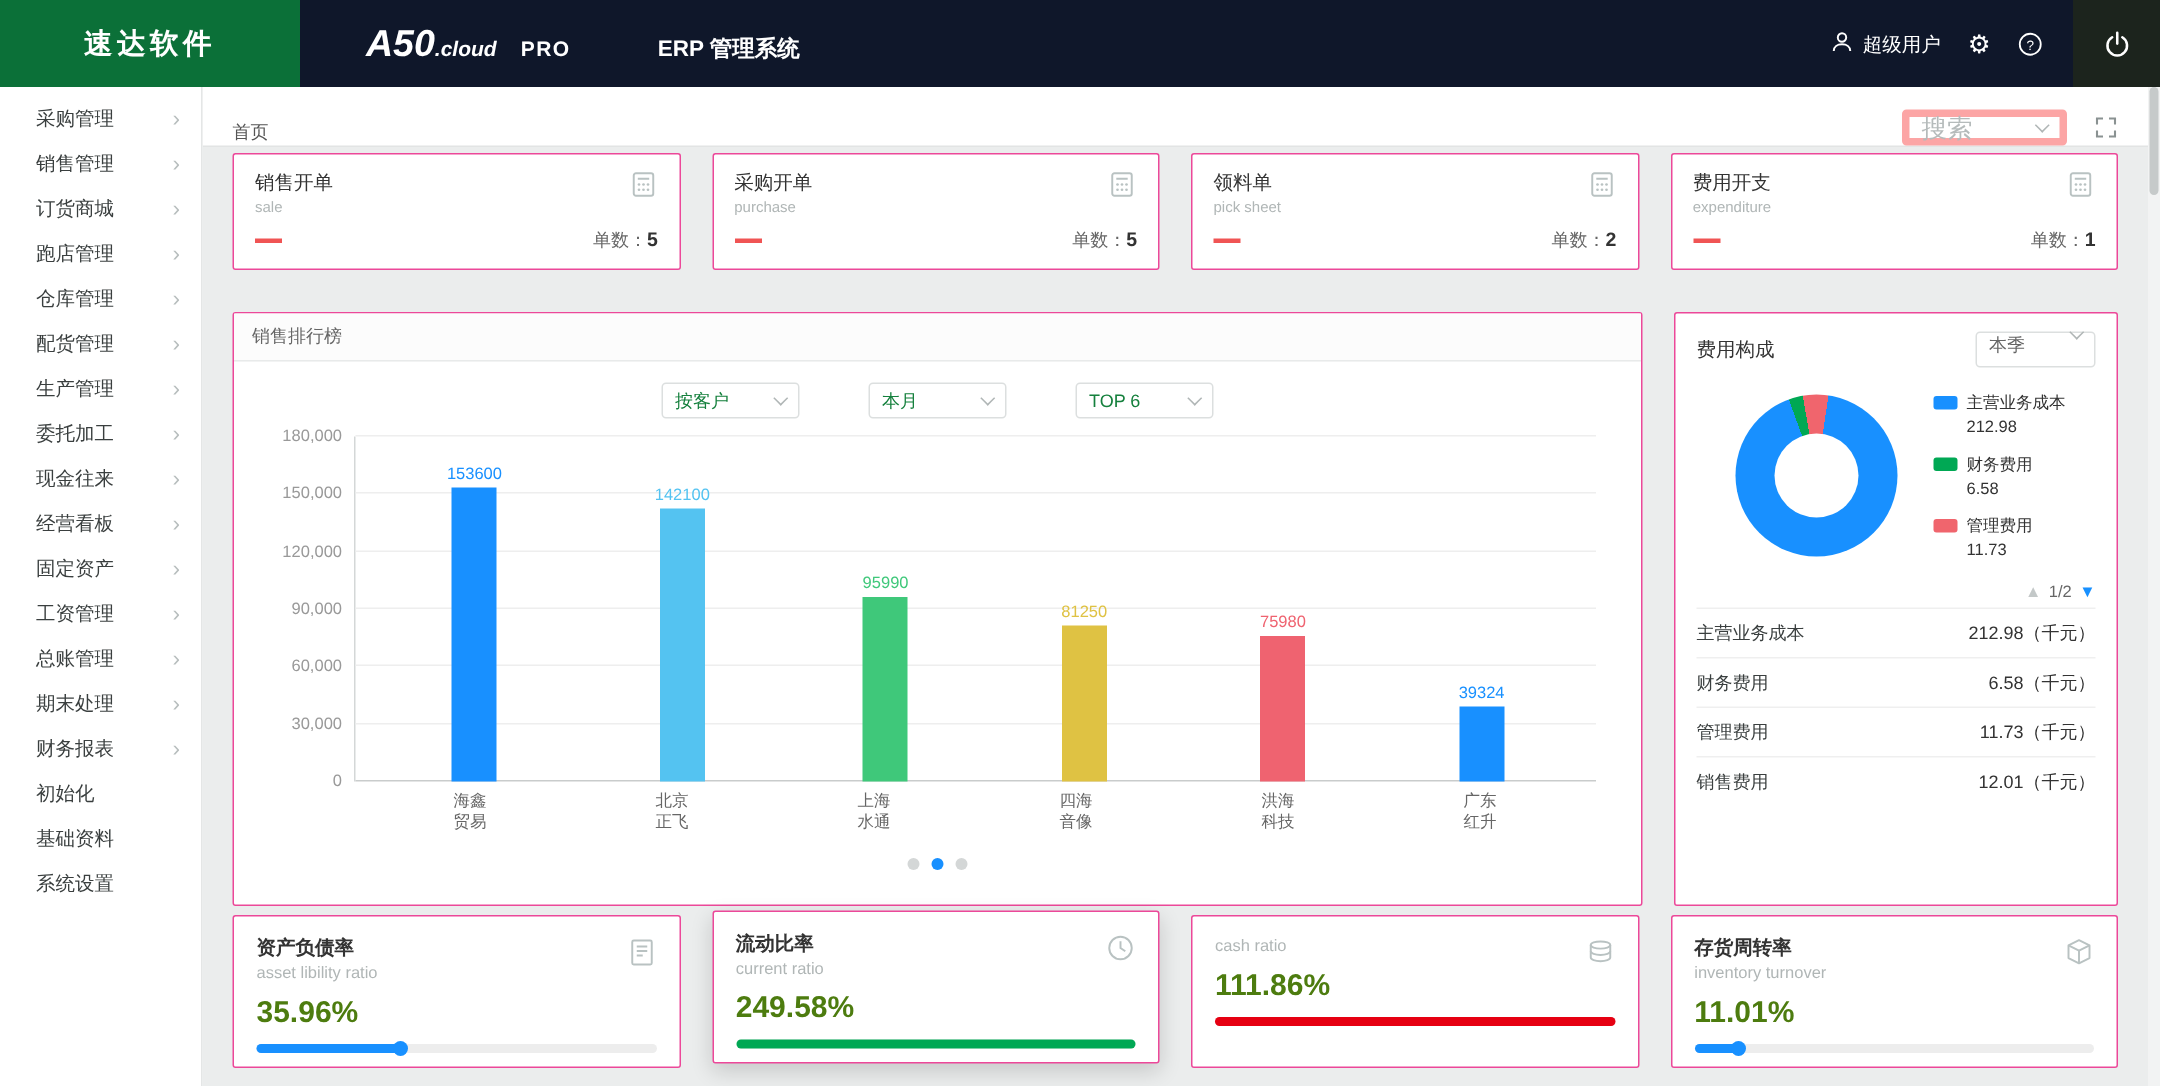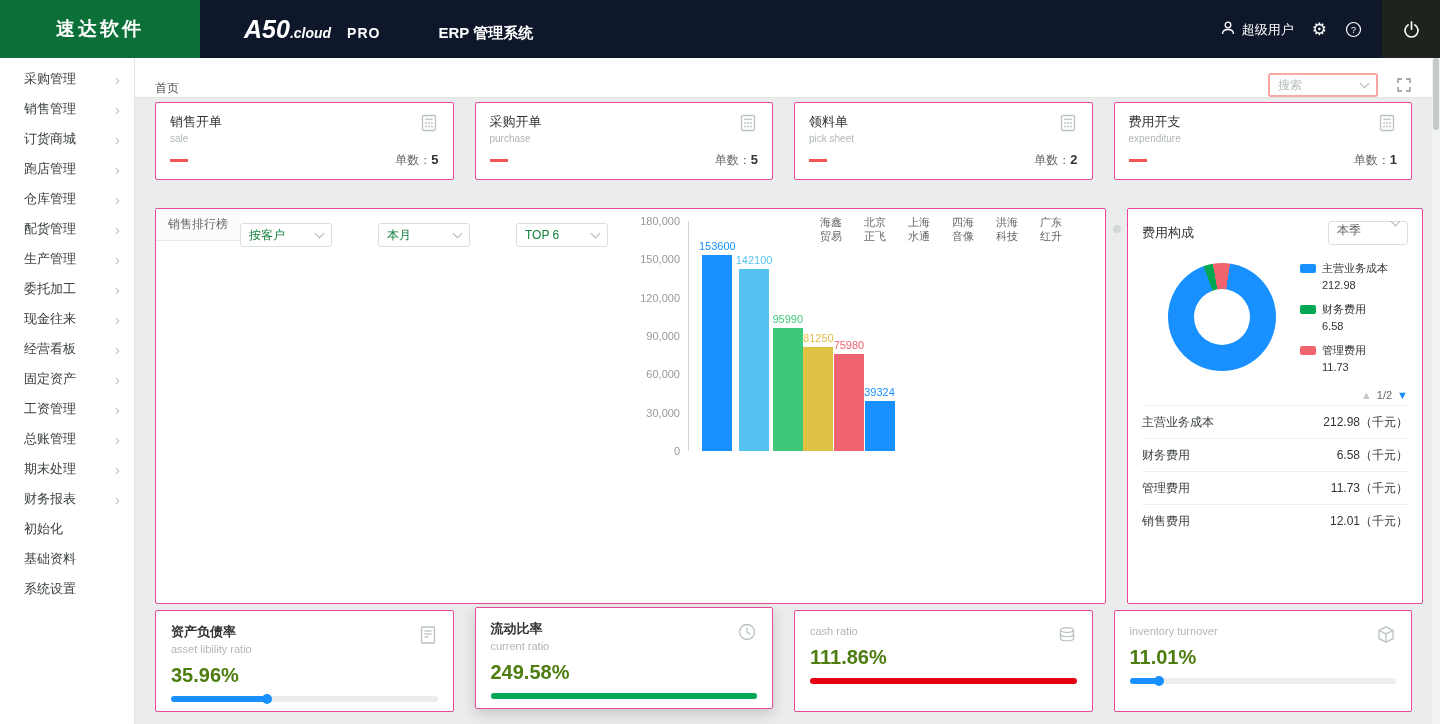--- a/index.html
+++ b/index.html
@@ -21,40 +21,40 @@
 
   
   .sidebar{position:absolute;top:58px;left:0;width:135px;bottom:0;background:#fff;border-right:1px solid #e4e6e6;padding-top:6px;z-index:4}
   .side-item{height:30px;display:flex;align-items:center;justify-content:space-between;padding:0 14px 0 24px;font-size:13px;color:#3a3f3f;cursor:pointer}
   .side-arrow{color:#b8bebe;font-size:15px;line-height:1}
 
   
   .topbar{position:absolute;top:58px;left:135px;right:8px;height:40px;background:#fff;border-bottom:1px solid #e2e4e4;display:flex;align-items:flex-end;padding:0 20px;z-index:3}
   .home-tab{font-size:12px;color:#555;cursor:pointer}
   .topbar-right{margin-left:auto;display:flex;align-items:center;gap:18px}
-  .search-select{width:110px;height:24px;border:2px solid #fca5a5;border-radius:3px;display:flex;align-items:center;justify-content:space-between;padding:0 8px;font-size:12px;color:#b5bbbb;background:#fff;cursor:pointer}
+  .search-select{width:110px;height:24px;border:5px solid #fca5a5;border-radius:3px;display:flex;align-items:center;justify-content:space-between;padding:0 8px;font-size:17px;color:#b5bbbb;background:#fff;cursor:pointer}
   .chev{width:7px;height:7px;border-right:1.4px solid #b0b6b6;border-bottom:1.4px solid #b0b6b6;transform:rotate(45deg);margin-top:-4px;flex:0 0 auto}
   .fs-icon{cursor:pointer;display:flex}
 
   
   .content{position:absolute;top:98px;left:135px;right:8px;bottom:0;background:#ebeded;padding:4px 20px 0}
   .card{background:#fff;border:1px solid #ec4899;border-radius:2px}
 
   .stat-row{display:flex;gap:21px}
   .stat-card{flex:1;height:78px;padding:10px 14px;display:flex;flex-direction:column;justify-content:space-between;cursor:pointer}
   .sc-head{display:flex;justify-content:space-between;align-items:flex-start}
   .sc-title{font-size:13px;color:#333}
   .sc-sub{font-size:10px;color:#b0b6b6;margin-top:2px}
   .sc-foot{display:flex;justify-content:space-between;align-items:center}
   .sc-dash{width:18px;height:3px;background:#f05454}
   .sc-count{font-size:12px;color:#666}
   .sc-count b{color:#333;font-size:13px}
 
   .mid-row{display:flex;gap:21px;margin-top:28px}
-  .chart-card{flex:1;height:396px;display:flex;flex-direction:row}
+  .chart-card{flex:1;height:396px;display:flex;flex-direction:column}
   .chart-head{height:32px;border-bottom:1px solid #e8eaea;display:flex;align-items:center;padding:0 12px;font-size:12px;color:#666;background:#fcfcfc;flex:0 0 auto}
   .filters{display:flex;justify-content:center;gap:46px;margin-top:14px}
   .select{width:92px;height:24px;border:1px solid #dcdfdf;border-radius:3px;display:flex;align-items:center;justify-content:space-between;padding:0 8px;font-size:12px;color:#15803d;background:#fff;cursor:pointer}
   .chart-body{margin:12px 30px 0 80px;position:relative;height:230px;border-left:1px solid #d4d7d7}
   .gridline{position:absolute;left:0;right:0;height:1px;background:#eeeeee}
   .gridline.axis{background:#c9cccc}
   .ytick{position:absolute;right:calc(100% + 9px);font-size:11px;color:#999;white-space:nowrap;transform:translateY(6px)}
   .bars{position:absolute;left:0;right:0;top:0;bottom:0;display:flex;justify-content:space-around;align-items:flex-end;padding:0 10px}
   .bar-col{display:flex;flex-direction:column;align-items:center;justify-content:flex-end;height:100%}
   .bar{width:30px}
@@ -492,20 +492,21 @@
             <path d="M4.5 10.2v4.2c0 1.3 2.9 2.4 6.5 2.4s6.5-1.1 6.5-2.4v-4.2"></path>
           </svg></span>
      <div class="kpi-value">111.86%</div>
      <div class="kpi-bar">
        <div class="kpi-fill" style="width:100%;background:#e60012">
          
        </div>
      </div>
       </div>
       <div class="card kpi-card">
+        <div class="kpi-title">存货周转率</div>
      <div class="kpi-sub">inventory turnover</div>
      <span class="kpi-icon"><svg width="22" height="22" viewBox="0 0 22 22" fill="none" stroke="#b9c2c2" stroke-width="1.3" stroke-linejoin="round">
             <path d="M11 2.8 18 6.3v8.4L11 18.2 4 14.7V6.3Z"></path>
             <polyline points="4,6.3 11,9.8 18,6.3"></polyline>
             <line x1="11" y1="9.8" x2="11" y2="18.2"></line>
           </svg></span>
      <div class="kpi-value">11.01%</div>
      <div class="kpi-bar">
        <div class="kpi-fill" style="width:11%;background:#1890ff">
          <span class="kpi-knob" style="background:#1890ff"></span>

